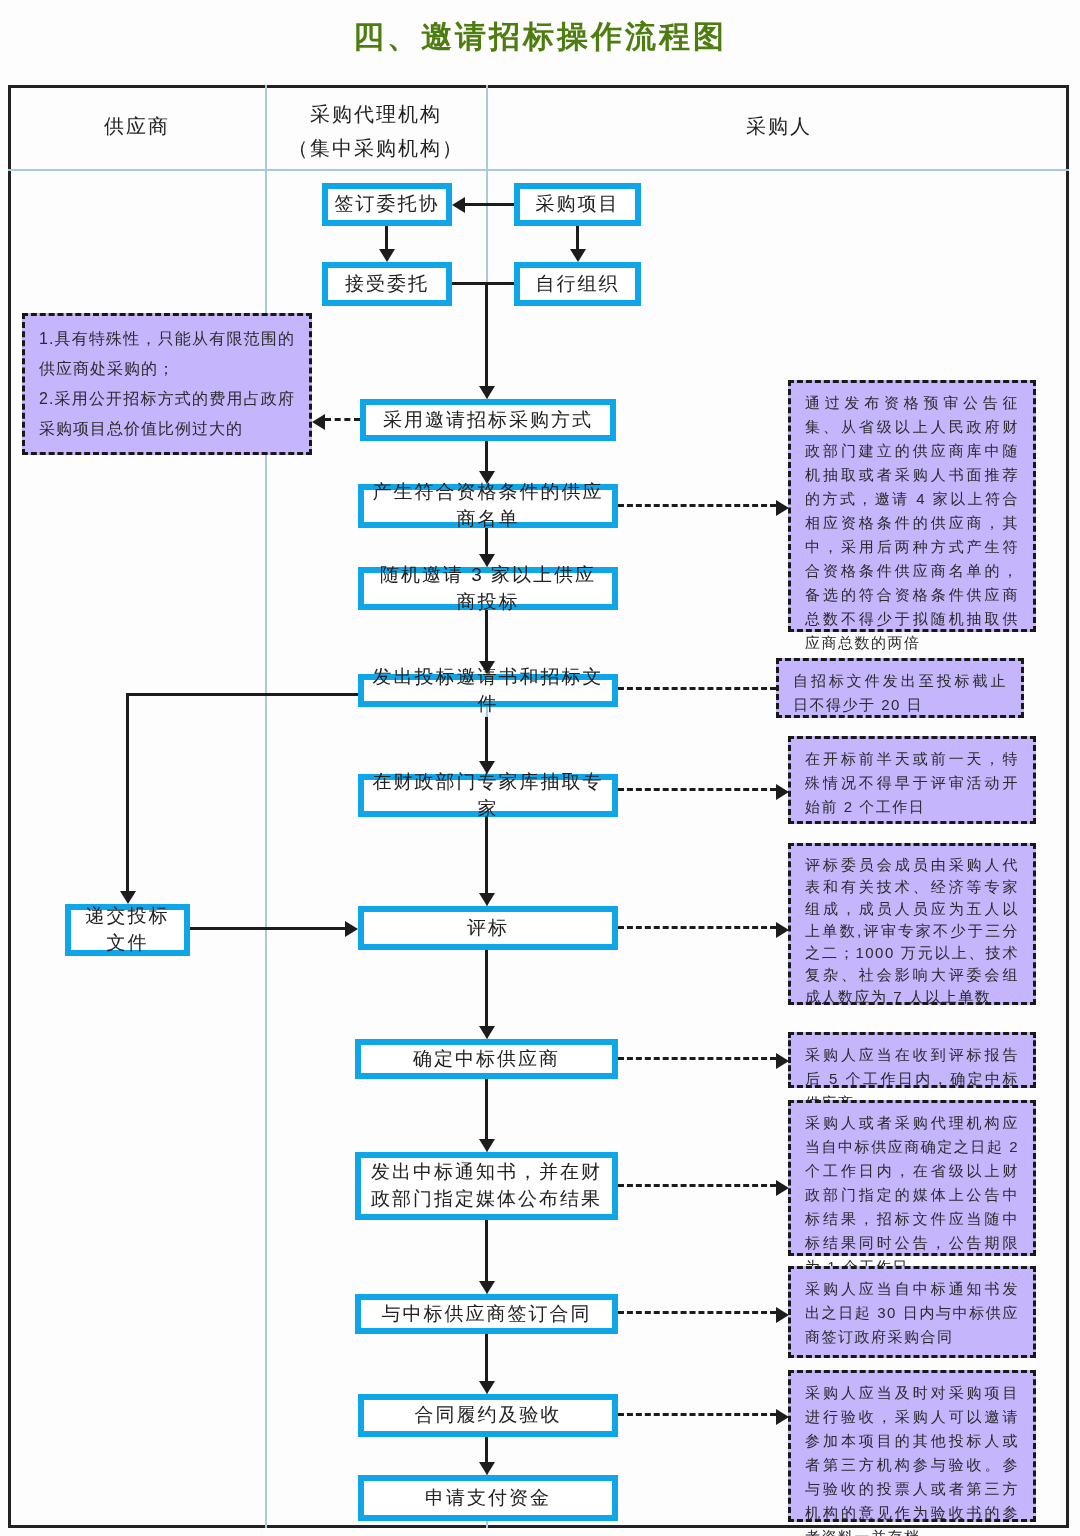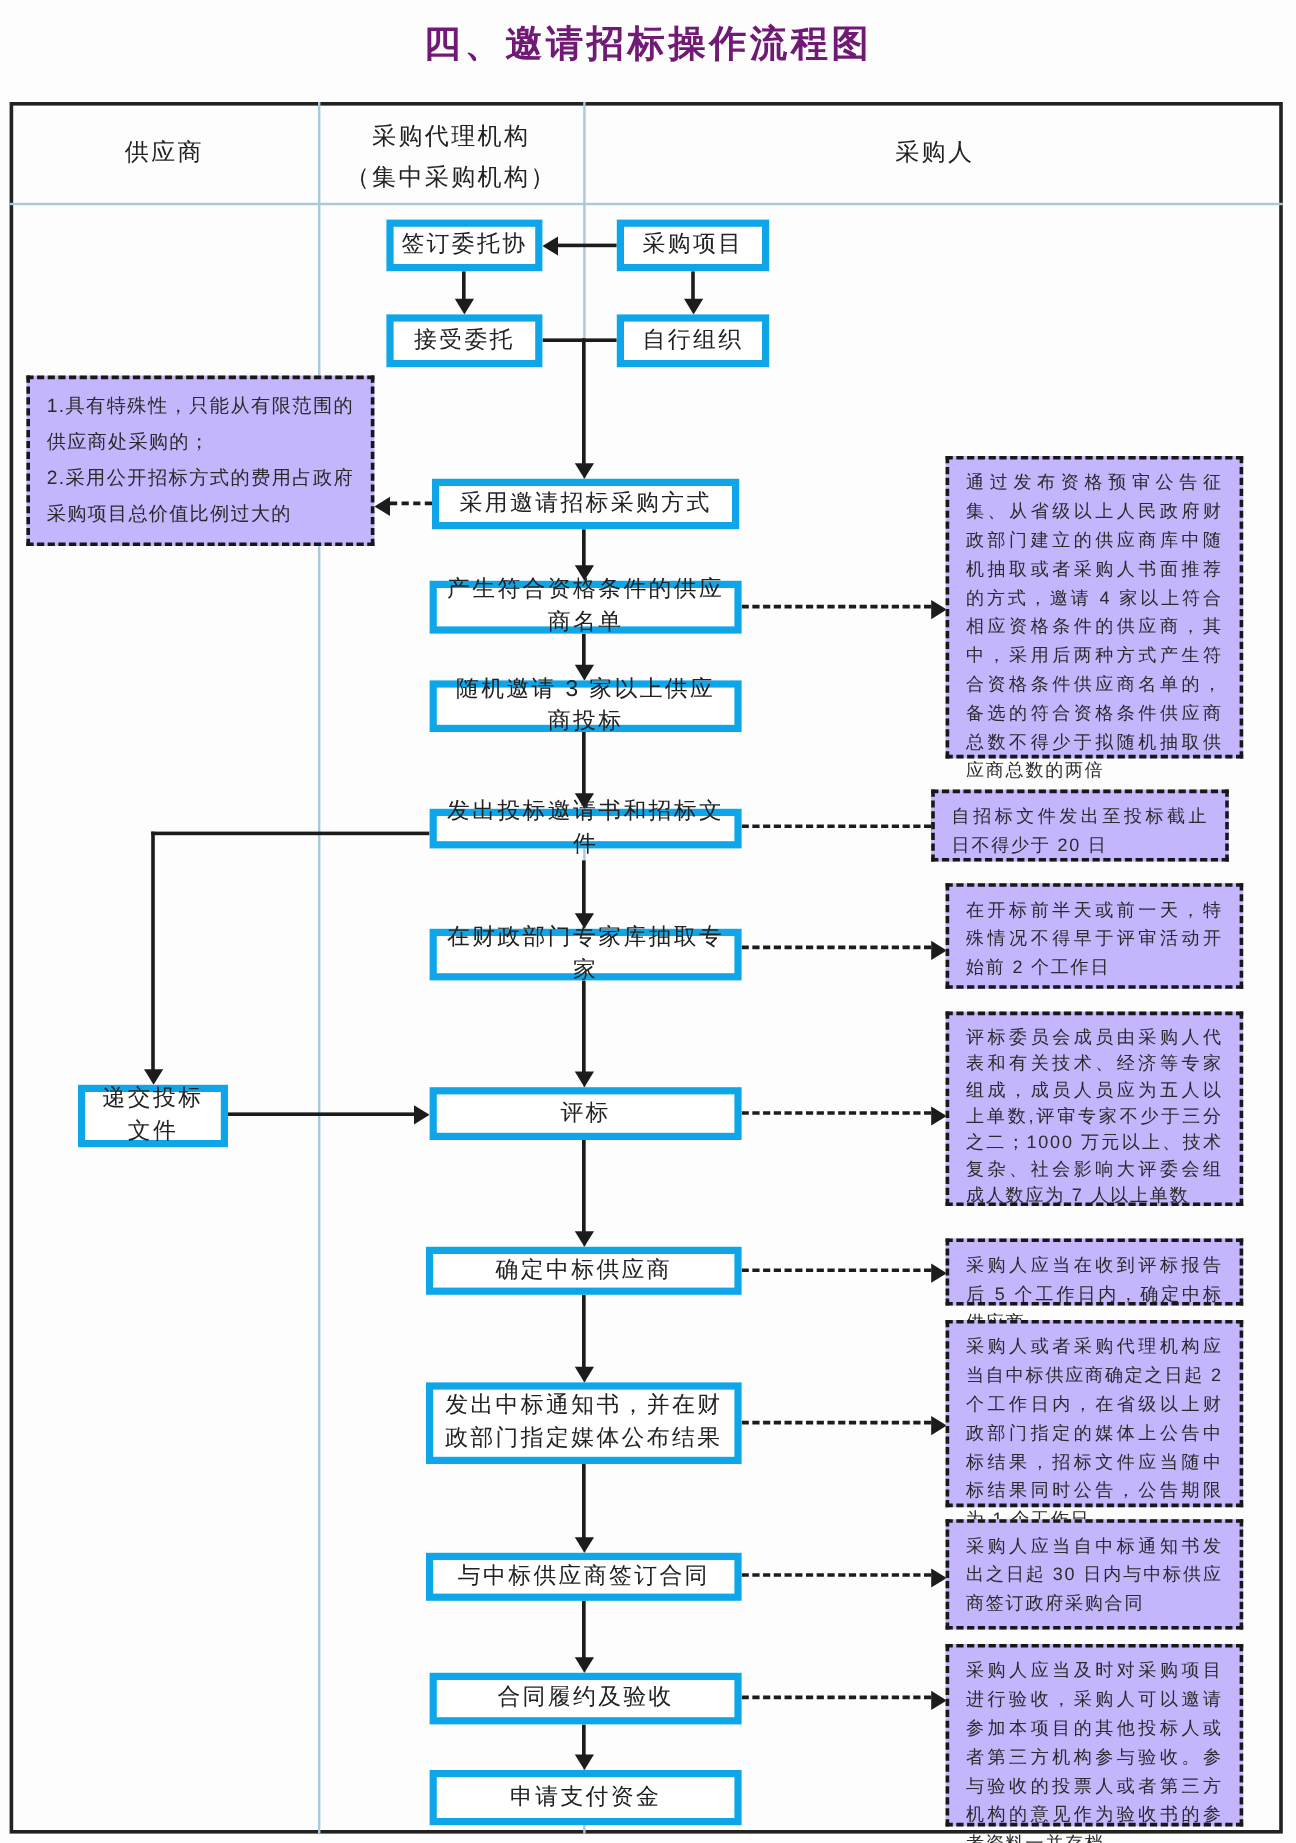--- a/index.html
+++ b/index.html
@@ -7,21 +7,21 @@
     --blue:#a9c9dc;
   }
   html,body{margin:0;padding:0;background:#ffffff;}
   .page{
     position:relative;width:1080px;height:1536px;background:#fdfdfd;
     font-family:"Liberation Sans","DejaVu Sans",sans-serif;color:#1c1c1c;
     overflow:hidden;
   }
   .title{
     position:absolute;top:16px;left:0;width:100%;text-align:center;
-    font-size:31px;font-weight:700;letter-spacing:3px;color:#701a75;
+    font-size:31px;font-weight:700;letter-spacing:3px;color:#4d7c0f;
   }
   .frame{
     position:absolute;left:8px;top:85px;width:1061px;height:1443px;
     border:3px solid #222;box-sizing:border-box;background:transparent;z-index:0;
   }
   .bluev{position:absolute;top:85px;height:1443px;width:2px;background:var(--blue);z-index:1;}
   .blueh{position:absolute;left:8px;top:169px;width:1061px;height:2px;background:var(--blue);z-index:1;}
   .colhead{position:absolute;z-index:2;text-align:center;font-size:20px;letter-spacing:2px;color:#222;}
   .fbox{
     position:absolute;z-index:3;border:6px solid #0ea5e9;background:#ffffff;

